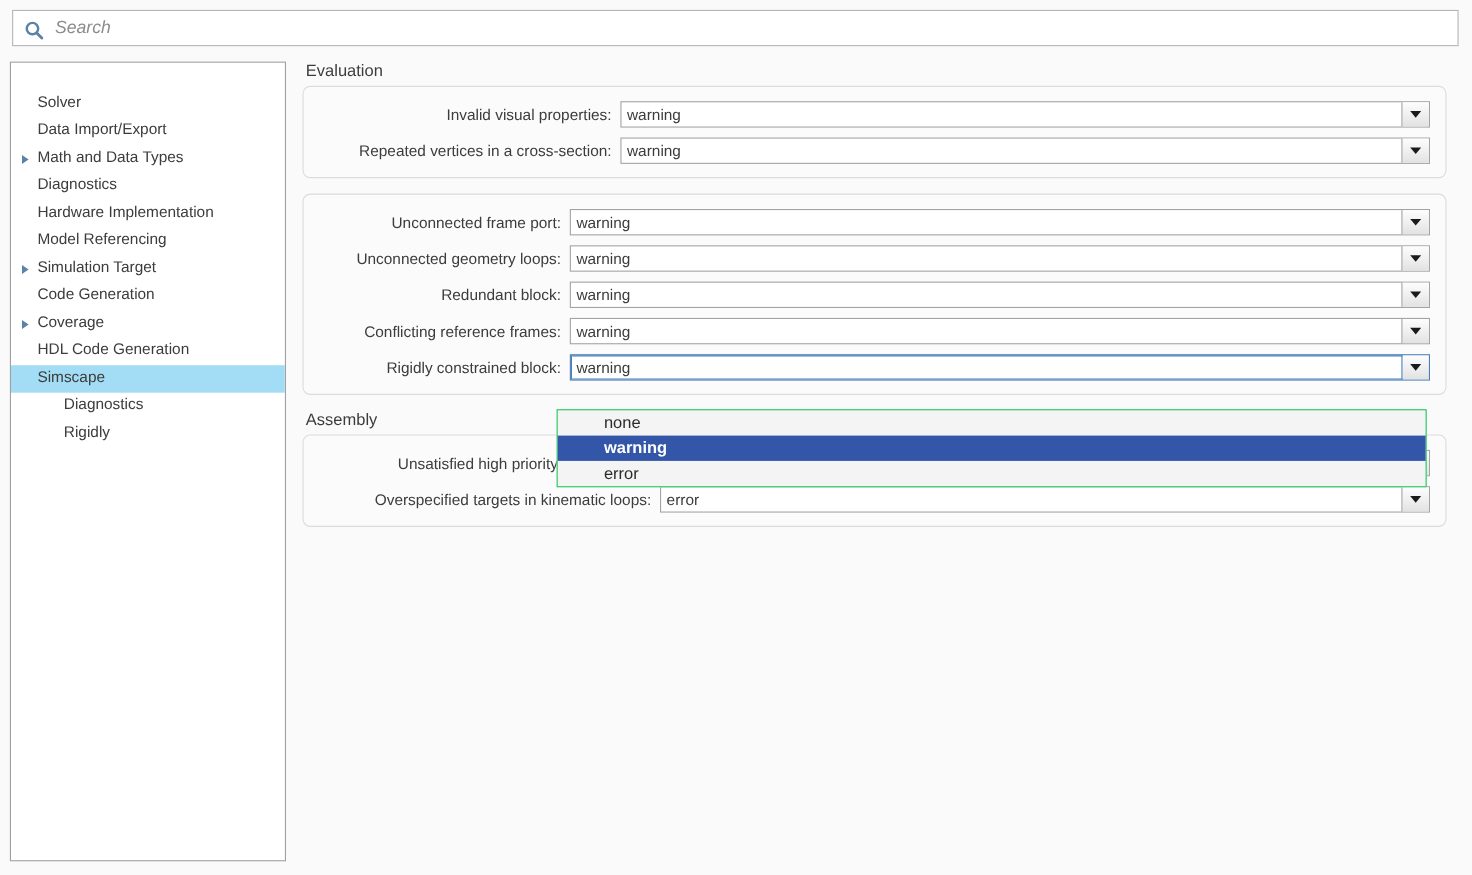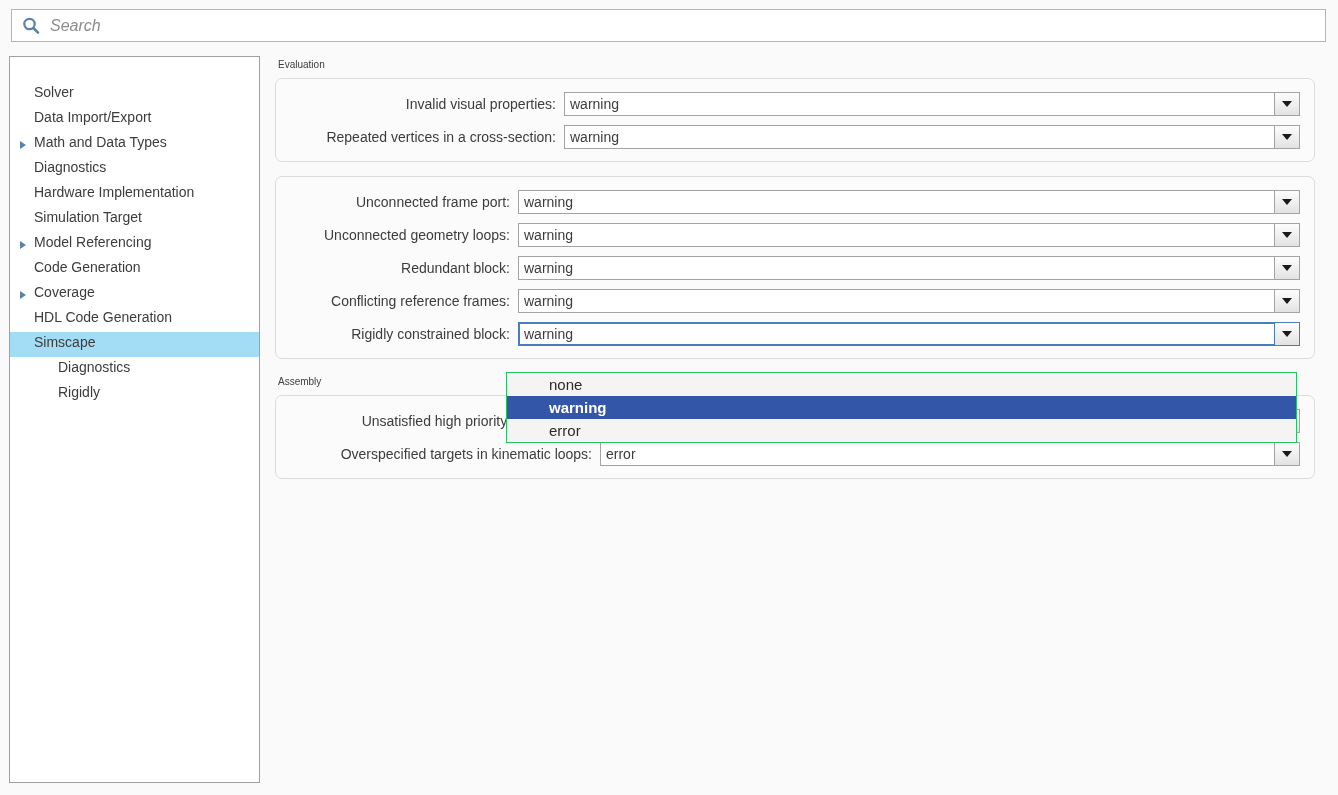--- a/index.html
+++ b/index.html
@@ -17,21 +17,21 @@
 
   
   #search-bar {
     position: absolute;
     left: 11px; top: 9px;
     width: 1315px; height: 33px;
     background: #ffffff;
     border: 1px solid #b5b5b5;
     box-sizing: border-box;
     display: flex;
-    align-items: center;
+    align-items: flex-end;
   }
   #search-icon {
     width: 26px; height: 26px;
     margin-left: 6px;
     flex: 0 0 auto;
     display: flex; align-items: center; justify-content: center;
   }
   #search-input {
     flex: 1 1 auto;
     border: none; outline: none;
@@ -85,21 +85,21 @@
   }
   .tree-label { padding-left: 2px; margin-top: 45px; }
 
   
   #content {
     position: absolute;
     left: 275px; top: 56px;
     width: 1045px; height: 727px;
   }
   .group-title {
-    font-size: 10px;
+    font-size: 15px;
     color: #3c3c3c;
     margin: 0 0 4px 3px;
     line-height: 18px;
   }
   .group-box {
     border: 1px solid #dcdcdc;
     border-radius: 7px;
     background: #fbfbfb;
     box-sizing: border-box;
     padding: 8px 14px 8px 14px;
@@ -220,25 +220,25 @@
         <span class="tri-right"></span>
       </span>
       <span class="tree-label">Diagnostics</span>
     </div>
     <div class="tree-item level0">
       <span class="twisty"></span>
       <span class="tree-label">Hardware Implementation</span>
     </div>
     <div class="tree-item level0">
       <span class="twisty"></span>
+      <span class="tree-label">Model Referencing</span>
+    </div>
+    <div class="tree-item level0">
+      <span class="twisty"></span>
       <span class="tree-label">Simulation Target</span>
-    </div>
-    <div class="tree-item level0">
-      <span class="twisty"></span>
-      <span class="tree-label">Model Referencing</span>
     </div>
     <div class="tree-item level0">
       <span class="twisty">
         <span class="tri-right"></span>
       </span>
       <span class="tree-label">Code Generation</span>
     </div>
     <div class="tree-item level0">
       <span class="twisty"></span>
       <span class="tree-label">Coverage</span>

